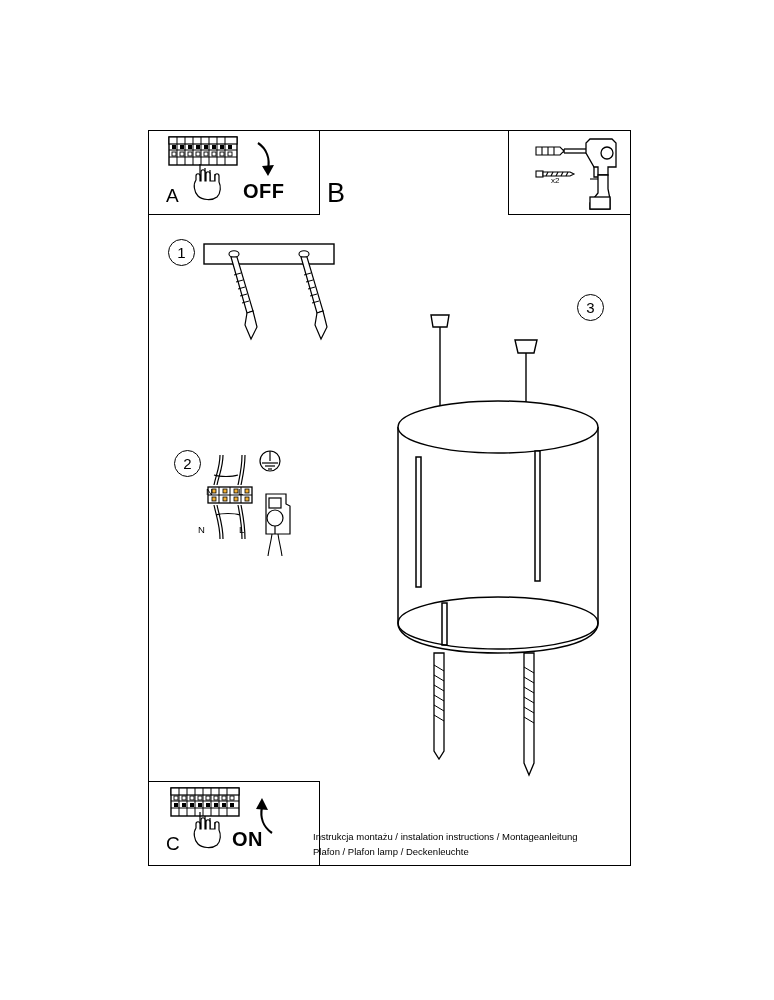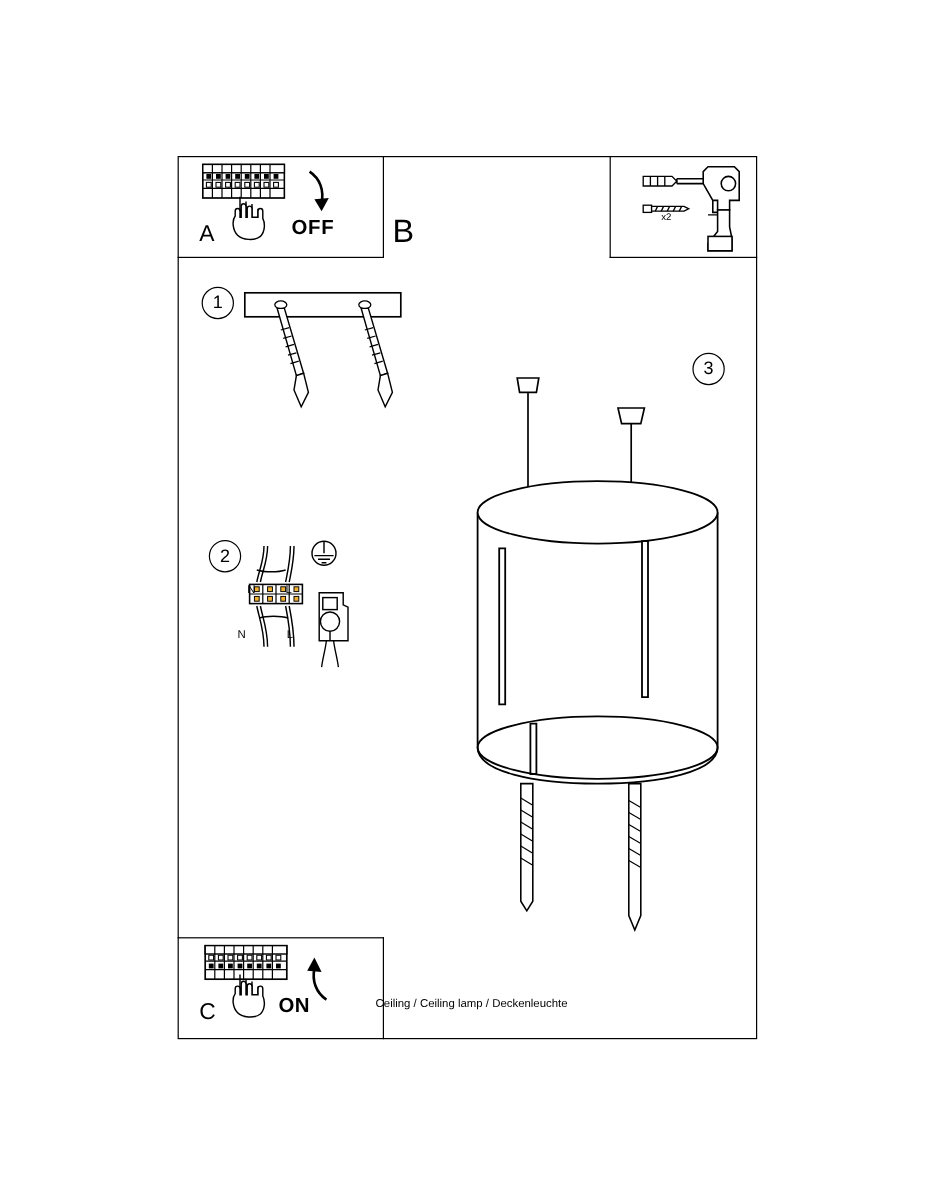--- a/index.html
+++ b/index.html
@@ -69,21 +69,21 @@
   }
   .lbl-letter-big {
     font-size: 27px;
     font-weight: 400;
   }
   .lbl-letter {
     font-size: 19px;
     font-weight: 400;
   }
   .lbl-state {
-    font-size: 17px;
+    font-size: 20px;
     font-weight: bold;
     letter-spacing: 0.5px;
   }
   .lbl-tiny {
     font-size: 8px;
   }
   .lbl-nl {
     font-size: 9.5px;
   }
   .step-circle {
@@ -426,16 +426,17 @@
     <svg width="30" height="42" viewBox="0 0 30 42">
       <path d="M22 38 C13 32 10 22 12 12" stroke="#000" stroke-width="2.2" fill="none"></path>
       <path d="M6 14 L12 3 L18 15 Z" fill="#000"></path>
     </svg>
   </div>
 
   <span class="lbl lbl-letter" style="left:166px; top:833px;">C</span>
   <span class="lbl lbl-state" style="left:232px; top:828px;">ON</span>
 
   <div class="footer-text">
-    <div>Ceiling / Ceiling lamp / Deckenleuchte</div>
+    <div>Instrukcja montażu / instalation instructions / Montageanleitung</div>
+    <div>Plafon / Plafon lamp / Deckenleuchte</div>
   </div>
 
 </div>
 
 </body></html>

